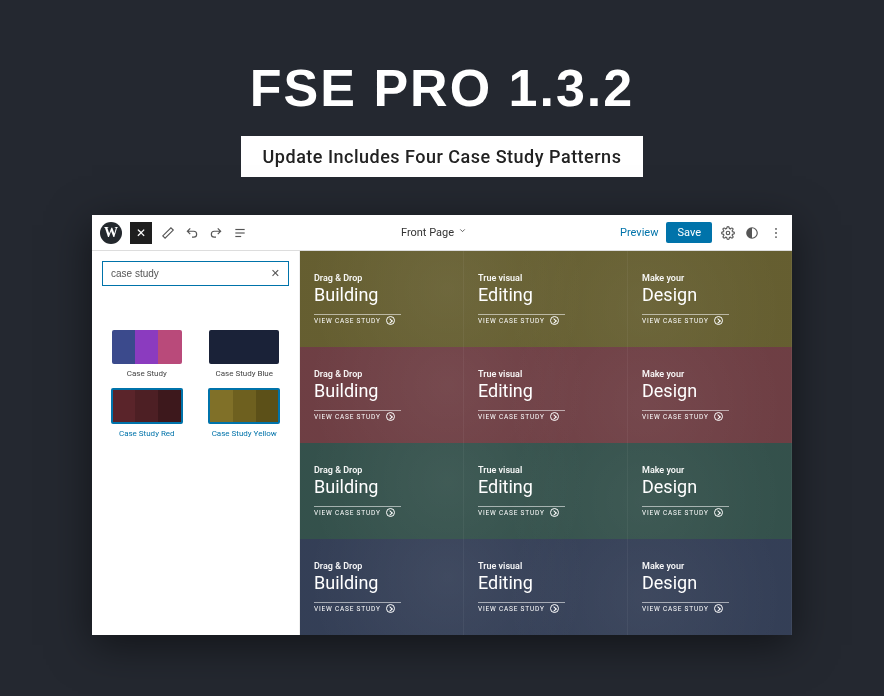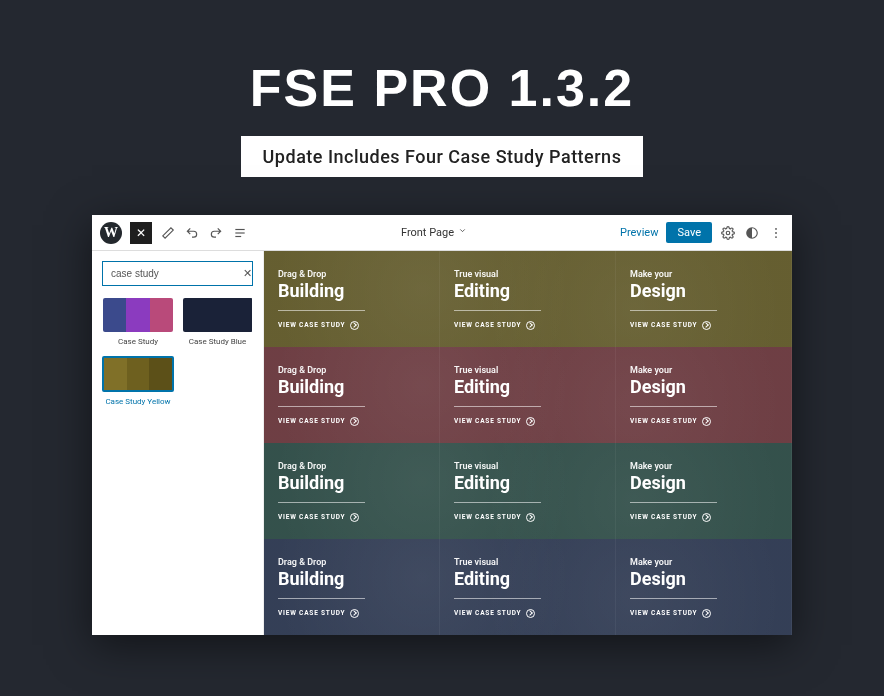--- a/index.html
+++ b/index.html
@@ -61,22 +61,22 @@
   .tb-icon { width:16px; height:16px; color:#555; display:flex; align-items:center; justify-content:center; }
   .tb-icon svg { width:14px; height:14px; }
   .tb-center { flex:1; display:flex; align-items:flex-start; justify-content:center; gap:4px; font-size:11px; color:#333; }
   .tb-right { display:flex; align-items:center; gap:8px; }
   .preview-link { color:#0073aa; font-size:11px; cursor:pointer; }
   .save-btn {
     background:#0073aa; color:#fff; padding:4px 11px; font-size:11px; border-radius:2px; cursor:pointer;
   }
   .main { flex:1; display:flex; overflow:hidden; }
   .sidebar {
-    width: 172px; background:#fff; border-right:1px solid #eee;
-    display:flex; flex-direction:column; padding:10px;
+    width: 208px; background:#fff; border-right:1px solid #eee;
+    display:flex; flex-direction:column; padding:10px;gap:32px;
   }
   .search-box {
     border:1.5px solid #0073aa; display:flex; align-items:center; padding:5px 8px;
     margin-bottom:12px;
   }
   .search-input { flex:1; border:none; outline:none; font-size:10px; color:#555; }
   .search-clear { font-size:11px; color:#555; cursor:pointer; }
   .pattern-grid { display:grid; grid-template-columns: 1fr 1fr; gap:10px 8px; }
   .pattern-item { display:flex; flex-direction:column; align-items:center; cursor:pointer; }
   .pattern-thumb {
@@ -88,25 +88,25 @@
   .pattern-label.blue { color:#0073aa; }
 
   .canvas { flex:1; display:grid; grid-template-rows: repeat(4, 1fr); }
   .row { display:grid; grid-template-columns: repeat(3, 1fr); position:relative; }
   .cell {
     position:relative; z-index:1; padding:11px 14px; color:#fff;
     display:flex; flex-direction:column; justify-content:center;
     border-right: 1px solid rgba(255,255,255,.05);
   }
   .cell-eyebrow { font-size:9px; font-weight:600; opacity:.95; }
-  .cell-title { font-size:18px; font-weight:700; margin-top:1px; }
+  .cell-title { font-size:18px; font-weight:400; margin-top:1px; }
   .cell-footer {
-    font-size:6.5px; font-weight:700; letter-spacing:.8px; margin-top:9px;
+    font-size:6.5px; font-weight:400; letter-spacing:.8px; margin-top:9px;
     display:flex; align-items:center; gap:5px;
-    border-top:1px solid rgba(255,255,255,.55); padding-top:10px; width:fit-content; padding-right:6px;
+    border-top:1px solid rgba(255,255,255,.55); padding-top:1px; width:fit-content; padding-right:6px;
   }
   .arrowc { width:9px; height:9px; border:1px solid #fff; border-radius:50%; display:flex; align-items:center; justify-content:center; }
   .arrowc::after { content:''; width:3px; height:3px; border-top:1px solid #fff; border-right:1px solid #fff; transform:rotate(45deg); margin-left:-1px; }
 
   .row1 { background: linear-gradient(0deg, rgba(80,72,20,.88), rgba(80,72,20,.88)); }
   .row2 { background: linear-gradient(0deg, rgba(90,36,42,.88), rgba(90,36,42,.88)); }
   .row3 { background: linear-gradient(0deg, rgba(30,62,56,.9), rgba(30,62,56,.9)); }
   .row4 { background: linear-gradient(0deg, rgba(30,42,68,.9), rgba(30,42,68,.9)); }
   .row::before {
     content:''; position:absolute; inset:0;
@@ -206,20 +206,28 @@
         <div class="pattern-item">
           <div class="pattern-thumb">
             <div class="pt-col th2a"></div>
               <div class="pt-col th2b"></div>
               <div class="pt-col th2c"></div>
           </div>
           <div class="pattern-label">Case Study Blue</div>
         </div>
         <div class="pattern-item">
           <div class="pattern-thumb selected">
+            <div class="pt-col th3a"></div>
+              <div class="pt-col th3b"></div>
+              <div class="pt-col th3c"></div>
+          </div>
+          <div class="pattern-label blue">Case Study Red</div>
+        </div>
+        <div class="pattern-item">
+          <div class="pattern-thumb selected">
             <div class="pt-col th5a"></div>
               <div class="pt-col th5b"></div>
               <div class="pt-col th5c"></div>
           </div>
           <div class="pattern-label blue">Case Study Yellow</div>
         </div>
       </div>
     </div>
 
     <div class="canvas" id="canvas">

